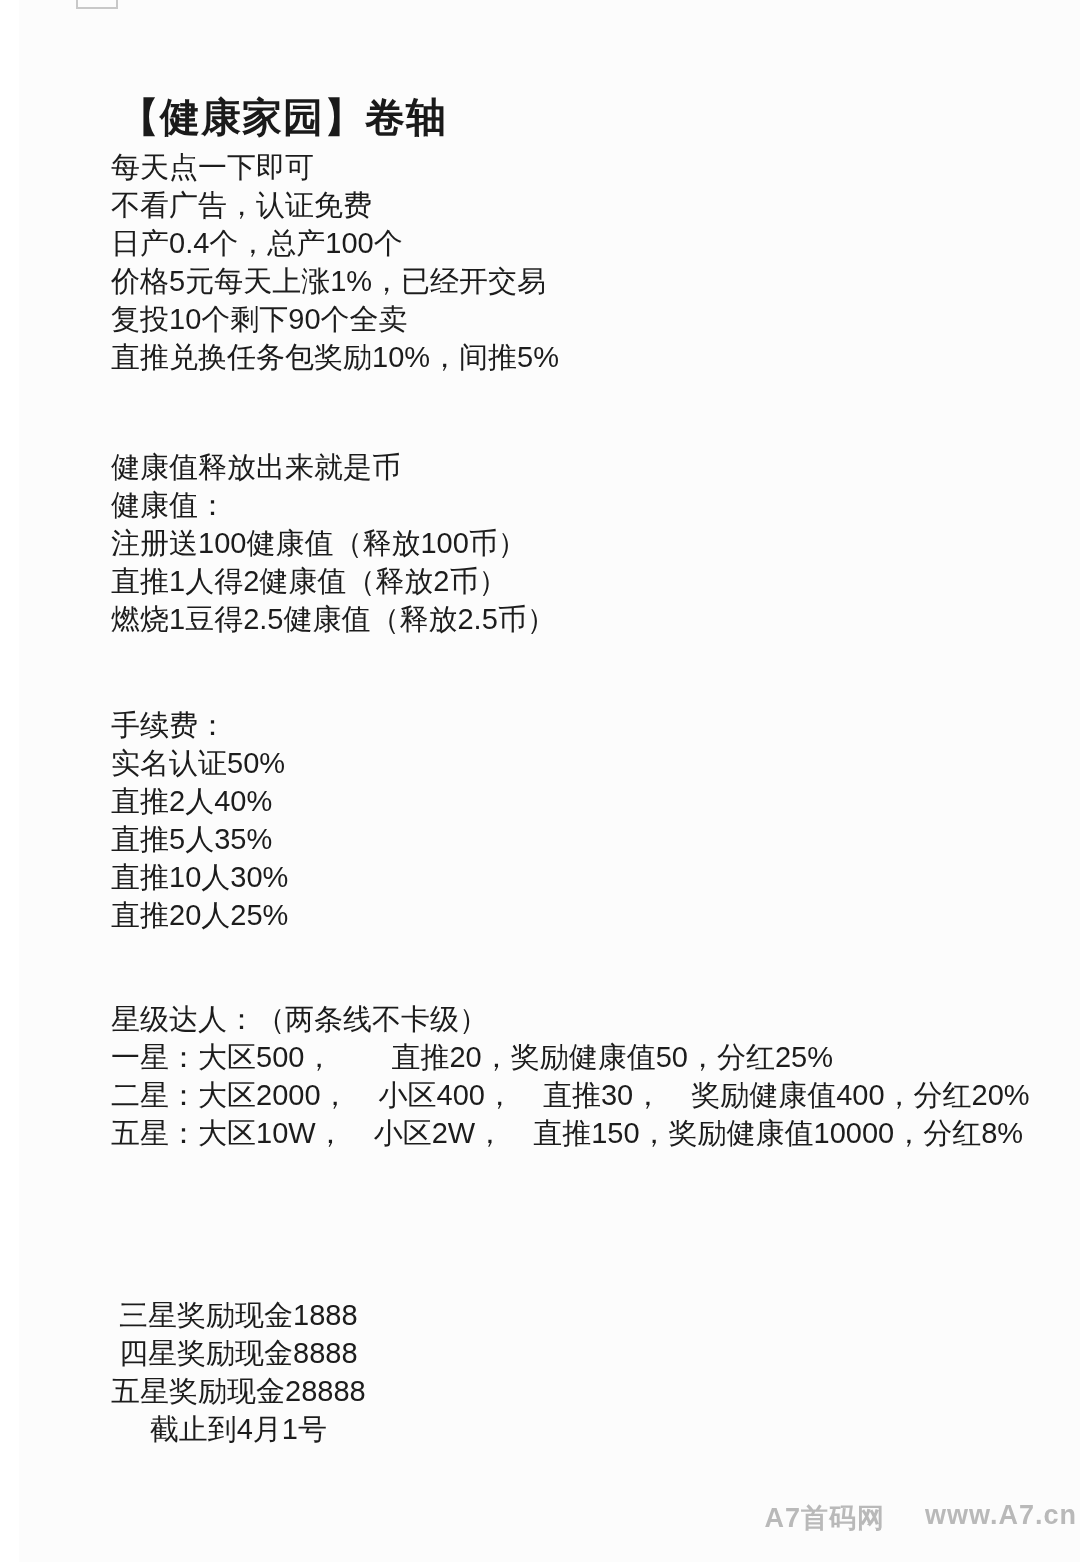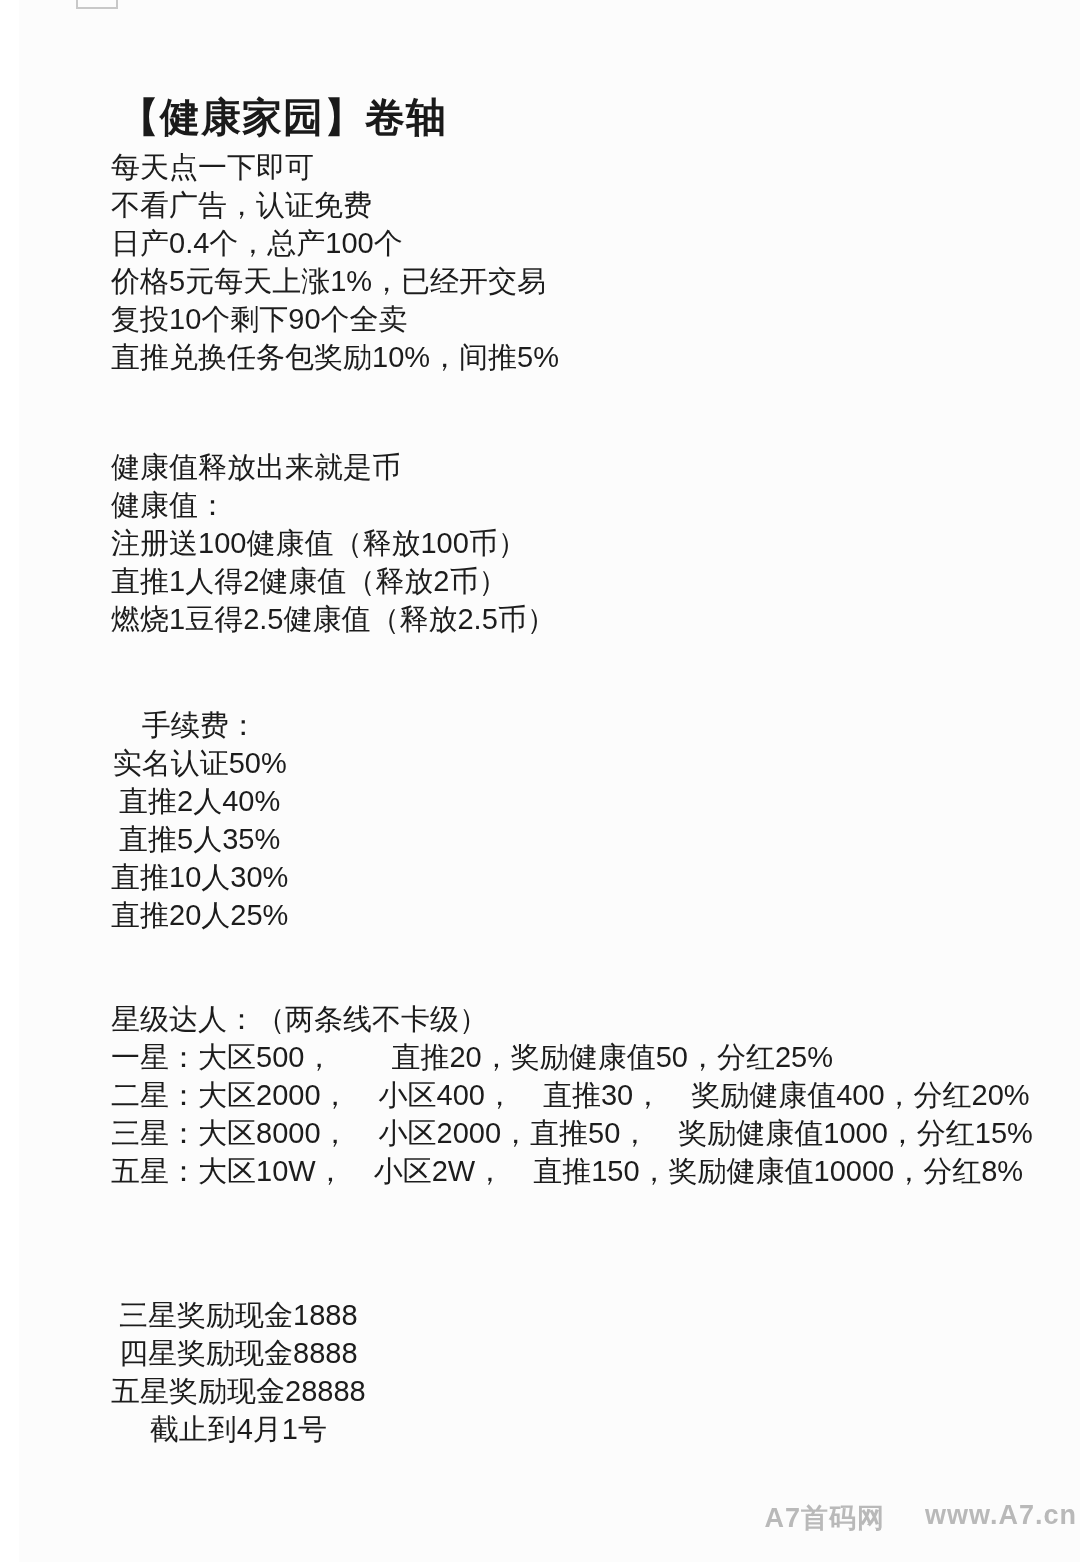--- a/index.html
+++ b/index.html
@@ -33,21 +33,21 @@
   .block{
     position:absolute;
     left:92px;
     font-size:29px;
     line-height:38px;
     font-weight:400;
   }
   .block p{margin:0;white-space:pre-wrap;}
   .block-intro{top:148px;}
   .block-health{top:448px;}
-  .block-fee{top:706px;text-align:center;}
+  .block-fee{top:706px;}
   .block-star{top:1000px;}
   .block-closing{top:1296px;text-align:center;}
   .watermark{
     position:absolute;
     top:1500px;
     right:22px;
     font-size:27px;
     font-weight:700;
     color:#b9b9b9;
     letter-spacing:1px;
@@ -89,21 +89,20 @@
     <p>直推2人40%</p>
     <p>直推5人35%</p>
     <p>直推10人30%</p>
     <p>直推20人25%</p>
   </div>
 
   <div class="block block-star">
     <p>星级达人：（两条线不卡级）</p>
     <p>一星：大区500，　　直推20，奖励健康值50，分红25%</p>
     <p>二星：大区2000，　小区400，　直推30，　奖励健康值400，分红20%</p>
-    <p>三星：大区8000，　小区2000，直推50，　奖励健康值1000，分红15%</p>
     <p>五星：大区10W，　小区2W，　直推150，奖励健康值10000，分红8%</p>
   </div>
 
   <div class="block block-closing">
     <p>三星奖励现金1888</p>
     <p>四星奖励现金8888</p>
     <p>五星奖励现金28888</p>
     <p>截止到4月1号</p>
   </div>
 

